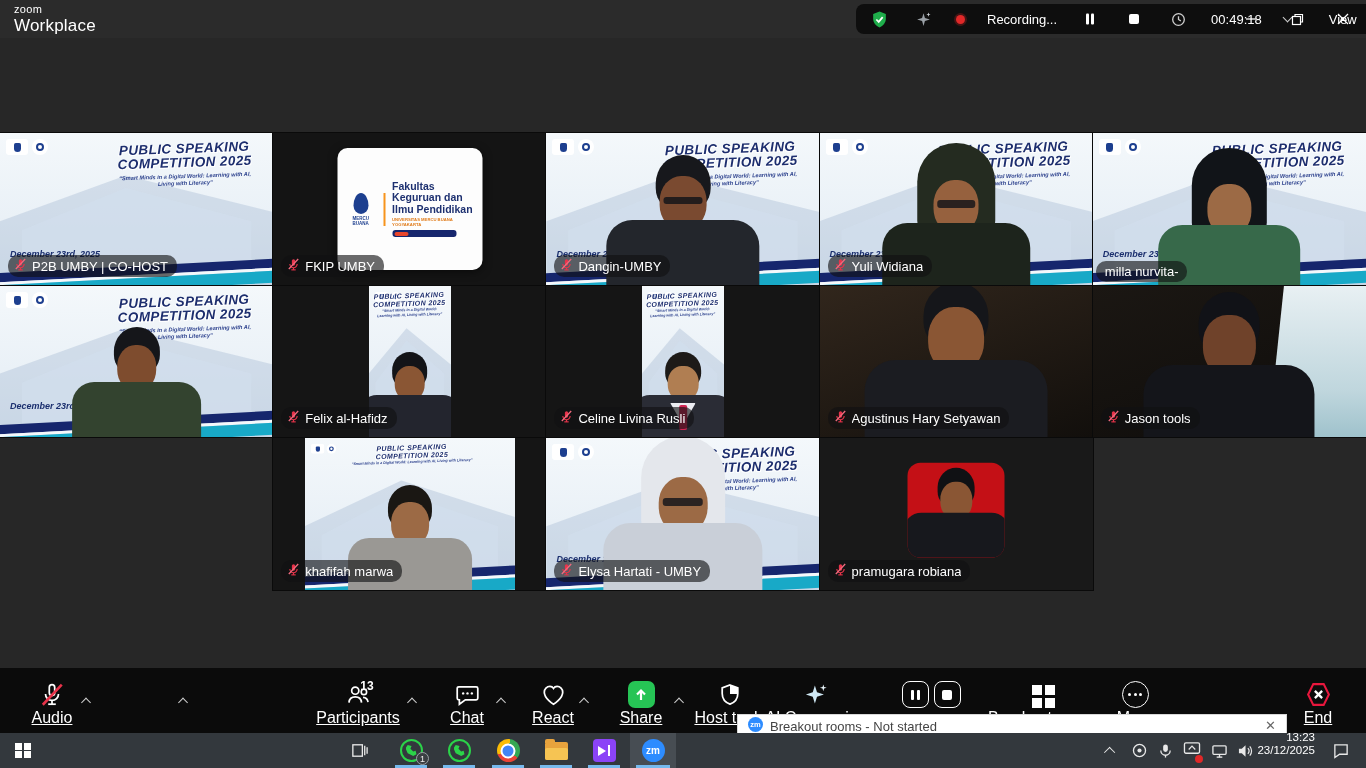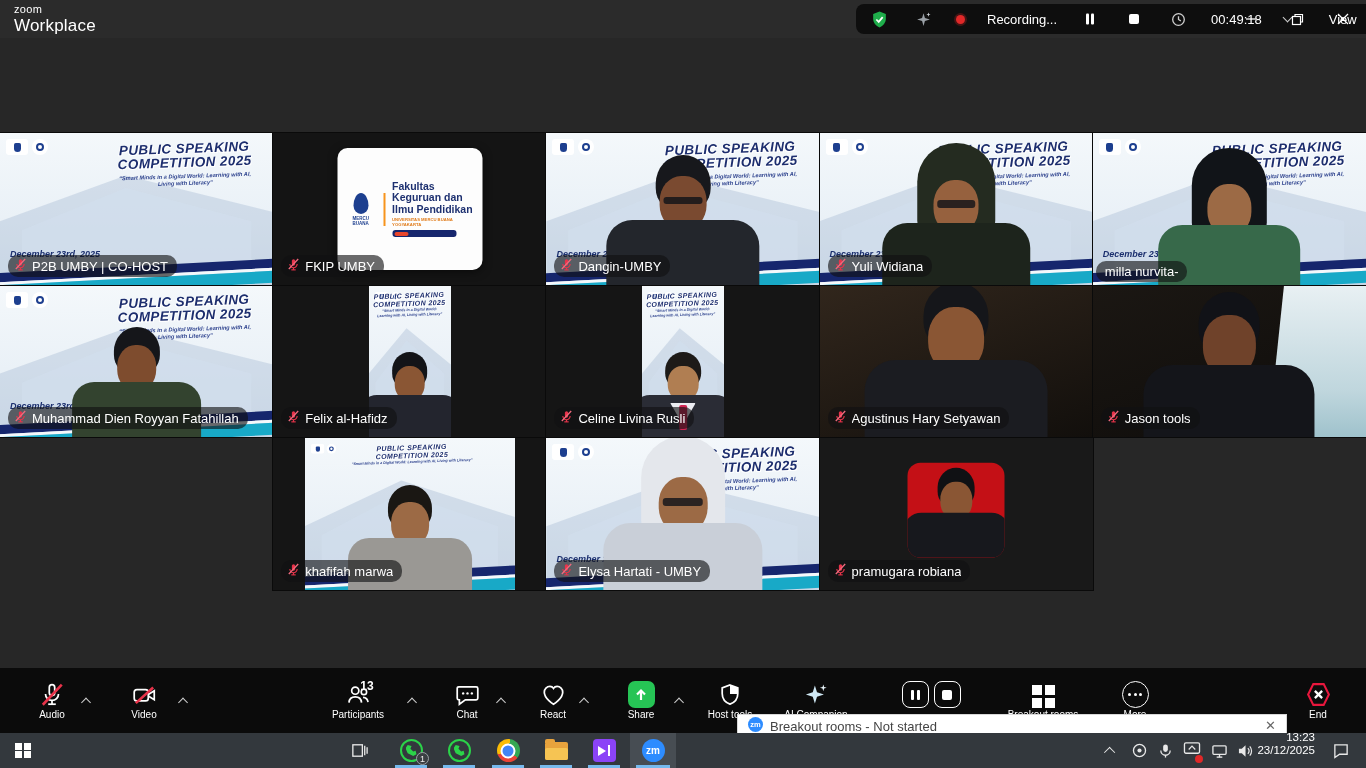--- a/index.html
+++ b/index.html
@@ -57,21 +57,21 @@
   .fktext .badge i{position:absolute;left:2px;top:1.5px;width:14px;height:4px;background:#e8452c;border-radius:2px;}
   .avatarphoto{position:absolute;left:50%;top:50%;transform:translate(-50%,-54%);width:97px;height:95px;border-radius:13px;overflow:hidden;}
   .panel-r{position:absolute;top:0;bottom:0;right:-14px;width:104px;background:linear-gradient(180deg,#e8f0f3,#bfd6dd 70%,#9fc2cc);transform:skewX(-6deg);}
   .namelabel{position:absolute;left:8px;bottom:8px;display:flex;align-items:center;gap:5px;background:rgba(16,16,18,.62);border-radius:10px;padding:3px 9px 3px 6px;max-width:92%;}
   .namelabel.noicon{padding-left:9px;left:3px;bottom:3px;}
   .namelabel span{color:#fff;font-size:13px;white-space:nowrap;overflow:hidden;text-overflow:ellipsis;}
   
   .toolbar{position:absolute;left:0;top:668px;width:1366px;height:65px;background:#0b0b0b;z-index:20;}
   .titem{position:absolute;top:0;transform:translateX(-50%);display:flex;flex-direction:column;align-items:center;width:110px;cursor:pointer;}
   .ticon{height:40px;display:flex;align-items:flex-end;justify-content:center;padding-top:12px;}
-  .tlabel{font-size:10px;color:#fff;margin-top:1px;}
+  .tlabel{font-size:16px;color:#fff;margin-top:1px;text-decoration:underline;}
   .tchev{position:absolute;top:24px;transform:translateX(-50%);}
   .pcount{position:absolute;top:11px;margin-left:18px;color:#fff;font-size:12px;font-weight:600;}
   .recbtn{width:27px;height:27px;border:1.7px solid #fff;border-radius:8px;display:flex;align-items:center;justify-content:center;gap:3px;}
   .recbtn .bar{width:3px;height:10px;background:#fff;border-radius:1px;}
   .recbtn .sq{width:10px;height:10px;background:#fff;border-radius:2px;}
   .share-sq{width:27px;height:27px;background:#26c455;border-radius:7px;display:flex;align-items:center;justify-content:center;}
   .grid4{display:grid;grid-template-columns:10px 10px;grid-gap:3px;}
   .grid4 i{width:10px;height:10px;background:#fff;display:block;}
   .morecirc{width:27px;height:27px;border:1.7px solid #fff;border-radius:50%;display:flex;align-items:center;justify-content:center;gap:2.5px;}
   .morecirc i{width:3px;height:3px;background:#fff;border-radius:50%;display:block;}
@@ -394,30 +394,20 @@
             <div class="r1"></div>
             <div class="r2"></div>
             <div class="r3"></div>
           </div>
         </div>
         <div class="person">
           <div style="bottom: 61.6px; width: 46.2px; height: 48.4px; background: rgb(21, 22, 26); border-radius: 50% 50% 42% 42%;"></div>
           <div style="bottom: 46.2px; width: 39.6px; height: 46.2px; background: rgb(126, 76, 46); border-radius: 46%;"></div>
           <div style="bottom: 0px; width: 129.8px; height: 55px; background: rgb(51, 67, 47); border-radius: 22px 22px 0px 0px;"></div>
         </div>
-        <div class="namelabel">
-          <span><svg width="13" height="13" viewBox="0 0 16 16">
-              <rect x="6" y="1.5" width="4" height="8" rx="2" fill="#e8334a"></rect>
-              <path d="M3.5 7.5a4.5 4.5 0 0 0 9 0" fill="none" stroke="#e8334a" stroke-width="1.4"></path>
-              <line x1="8" y1="12" x2="8" y2="14.6" stroke="#e8334a" stroke-width="1.4"></line>
-              <line x1="5.3" y1="14.6" x2="10.7" y2="14.6" stroke="#e8334a" stroke-width="1.4"></line>
-              <line x1="13.8" y1="1.2" x2="2.2" y2="13.6" stroke="#f06a7e" stroke-width="1.6"></line>
-            </svg></span>
-          <span>Muhammad Dien Royyan Fatahillah</span>
-        </div>
       </div>
       <div class="tile" style="left: 273.2px; top: 286px; width: 273.2px; height: 151px; background: rgb(21, 21, 21);">
         <div class="strip" style="width: 82px;">
           <div class="vbg mini">
             <div class="building"></div>
             <div class="building2"></div>
             <div class="blogos">
               <div class="blogo-rect">
                 <i></i>
               </div>
@@ -645,30 +635,20 @@
             <path d="M6 11a6 6 0 0 0 12 0" fill="none" stroke="#fff" stroke-width="1.6"></path>
             <line x1="12" y1="17" x2="12" y2="20.5" stroke="#fff" stroke-width="1.6"></line>
             <line x1="8.5" y1="20.5" x2="15.5" y2="20.5" stroke="#fff" stroke-width="1.6"></line>
             <line x1="21" y1="2.5" x2="3.5" y2="21" stroke="#e8334a" stroke-width="2.4"></line>
           </svg>
       </span>
       <span class="tlabel">Audio</span>
     </div>
     <span class="tchev" style="left:86px"><span class="chev up"></span></span>
 
-    <div class="titem" style="left:144px">
-      <span class="ticon">
-        <svg width="27" height="26" viewBox="0 0 24 24">
-            <rect x="2.5" y="7" width="13" height="10.5" rx="2.5" fill="none" stroke="#fff" stroke-width="1.6"></rect>
-            <path d="M15.5 11.5l5.5-3.4v8.3l-5.5-3.4" fill="none" stroke="#fff" stroke-width="1.6"></path>
-            <line x1="20" y1="5" x2="4" y2="19.5" stroke="#e8334a" stroke-width="2.4"></line>
-          </svg>
-      </span>
-      <span class="tlabel">Video</span>
-    </div>
     <span class="tchev" style="left:183px"><span class="chev up"></span></span>
 
     <div class="titem" style="left:358px">
       <span class="ticon">
         <svg width="27" height="26" viewBox="0 0 24 24">
             <circle cx="9" cy="8" r="3.3" fill="none" stroke="#fff" stroke-width="1.6"></circle>
             <path d="M3.2 19c.3-3.2 2.7-5.2 5.8-5.2s5.5 2 5.8 5.2" fill="none" stroke="#fff" stroke-width="1.6"></path>
             <circle cx="17" cy="9.2" r="2.5" fill="none" stroke="#fff" stroke-width="1.5"></circle>
             <path d="M16.2 14.2c2.6.2 4.3 1.9 4.6 4.4" fill="none" stroke="#fff" stroke-width="1.5"></path>
           </svg>

